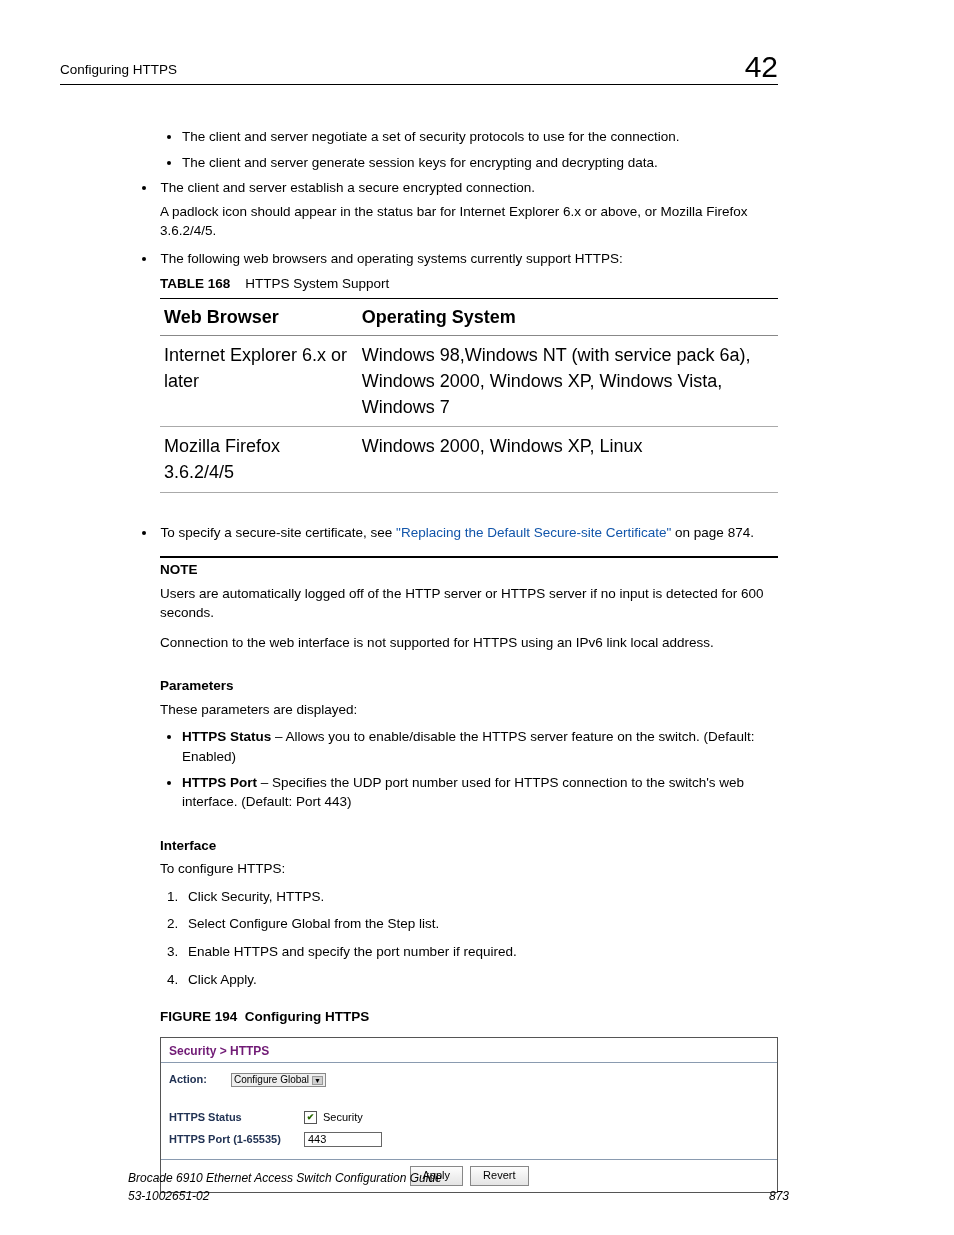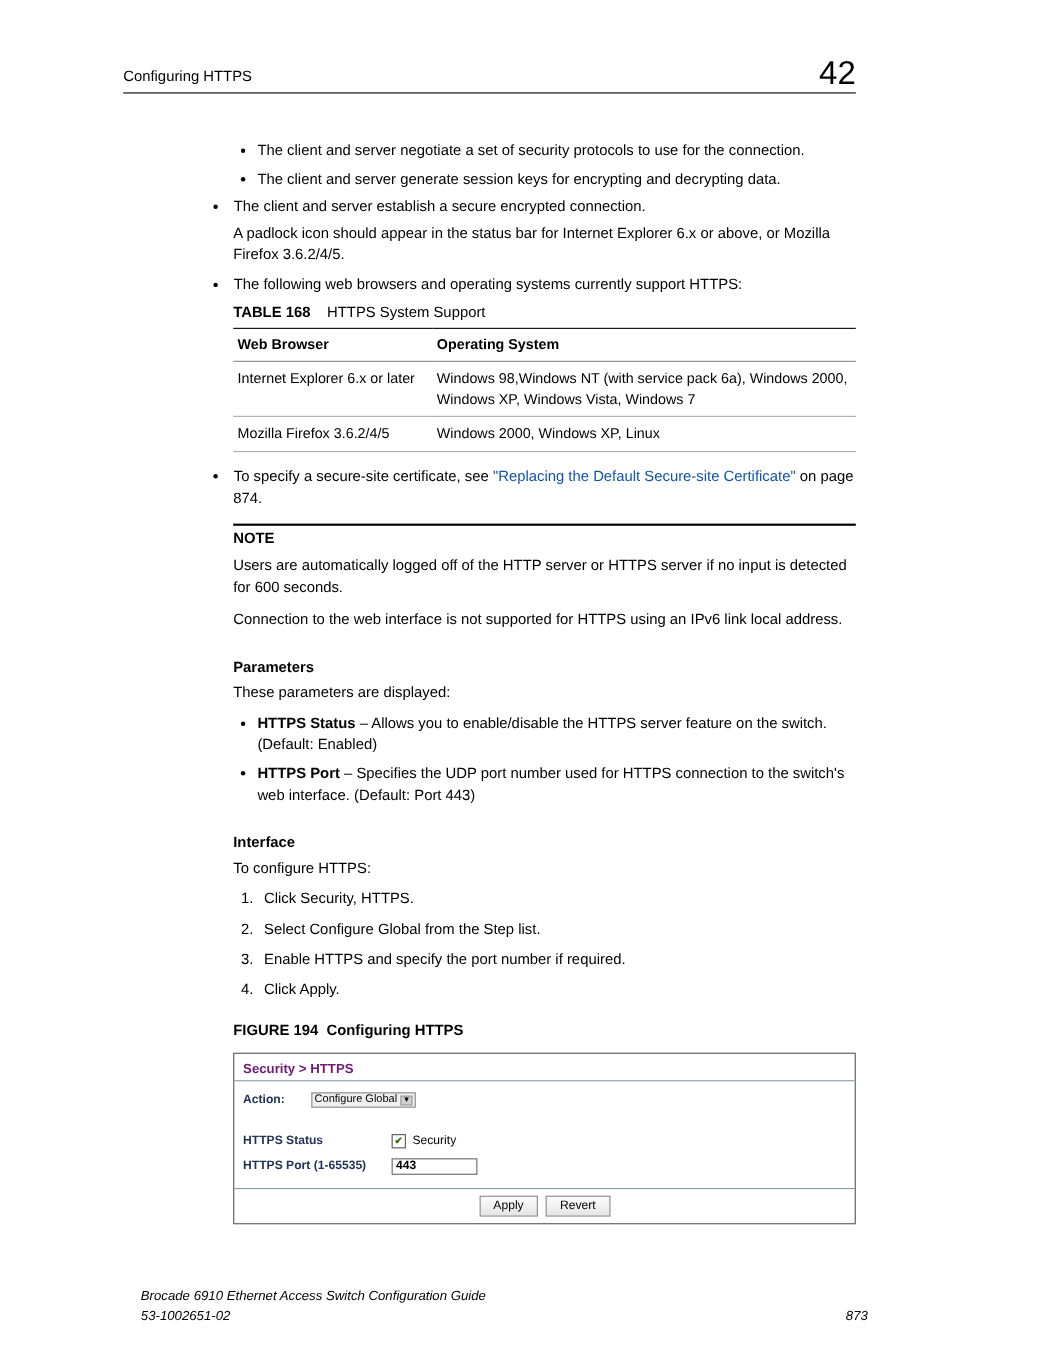--- a/index.html
+++ b/index.html
@@ -8,21 +8,21 @@
     line-height: 1.45;
     color: #000;
     margin: 0;
     padding: 0;
     background: #fff;
   }
   .page {
     width: 858px;
     min-height: 1235px;
     box-sizing: border-box;
-    padding: 60px 80px 30px 112px;
+    padding: 60px 80px 30px 60px;
     position: relative;
   }
   .header {
     display: flex;
     justify-content: space-between;
     align-items: flex-start;
     border-bottom: 1px solid #000;
     padding-bottom: 2px;
     margin-bottom: 42px;
   }
@@ -55,22 +55,22 @@
   .para {
     margin: 4px 0 8px 0;
   }
   .table-caption {
     margin: 6px 0 4px 0;
   }
   .tcap-label { font-weight: bold; }
   table.support {
     width: 100%;
     border-collapse: collapse;
-    font-size: 13px;
-    margin-bottom: 12px;
+    font-size: 18px;
+    margin-bottom: 30px;
   }
   table.support th {
     text-align: left;
     font-weight: bold;
     border-top: 1.5px solid #000;
     border-bottom: 1px solid #888;
     padding: 5px 4px;
   }
   table.support td {
     border-bottom: 1px solid #aaa;
@@ -170,21 +170,21 @@
     line-height: 1;
     color:#2a6800;
     font-weight:bold;
   }
   .shot-input {
     border: 1px solid #666;
     background: #fff;
     width: 70px;
     padding: 0 3px;
     font-size: 11px;
-    font-weight: bold;
+    font-weight: normal;
     color:#000;
   }
   .shot-buttons {
     border-top: 1px solid #8a9bb0;
     padding: 6px 8px;
     text-align: center;
   }
   .shot-btn {
     display: inline-block;
     border: 1px solid #888;

